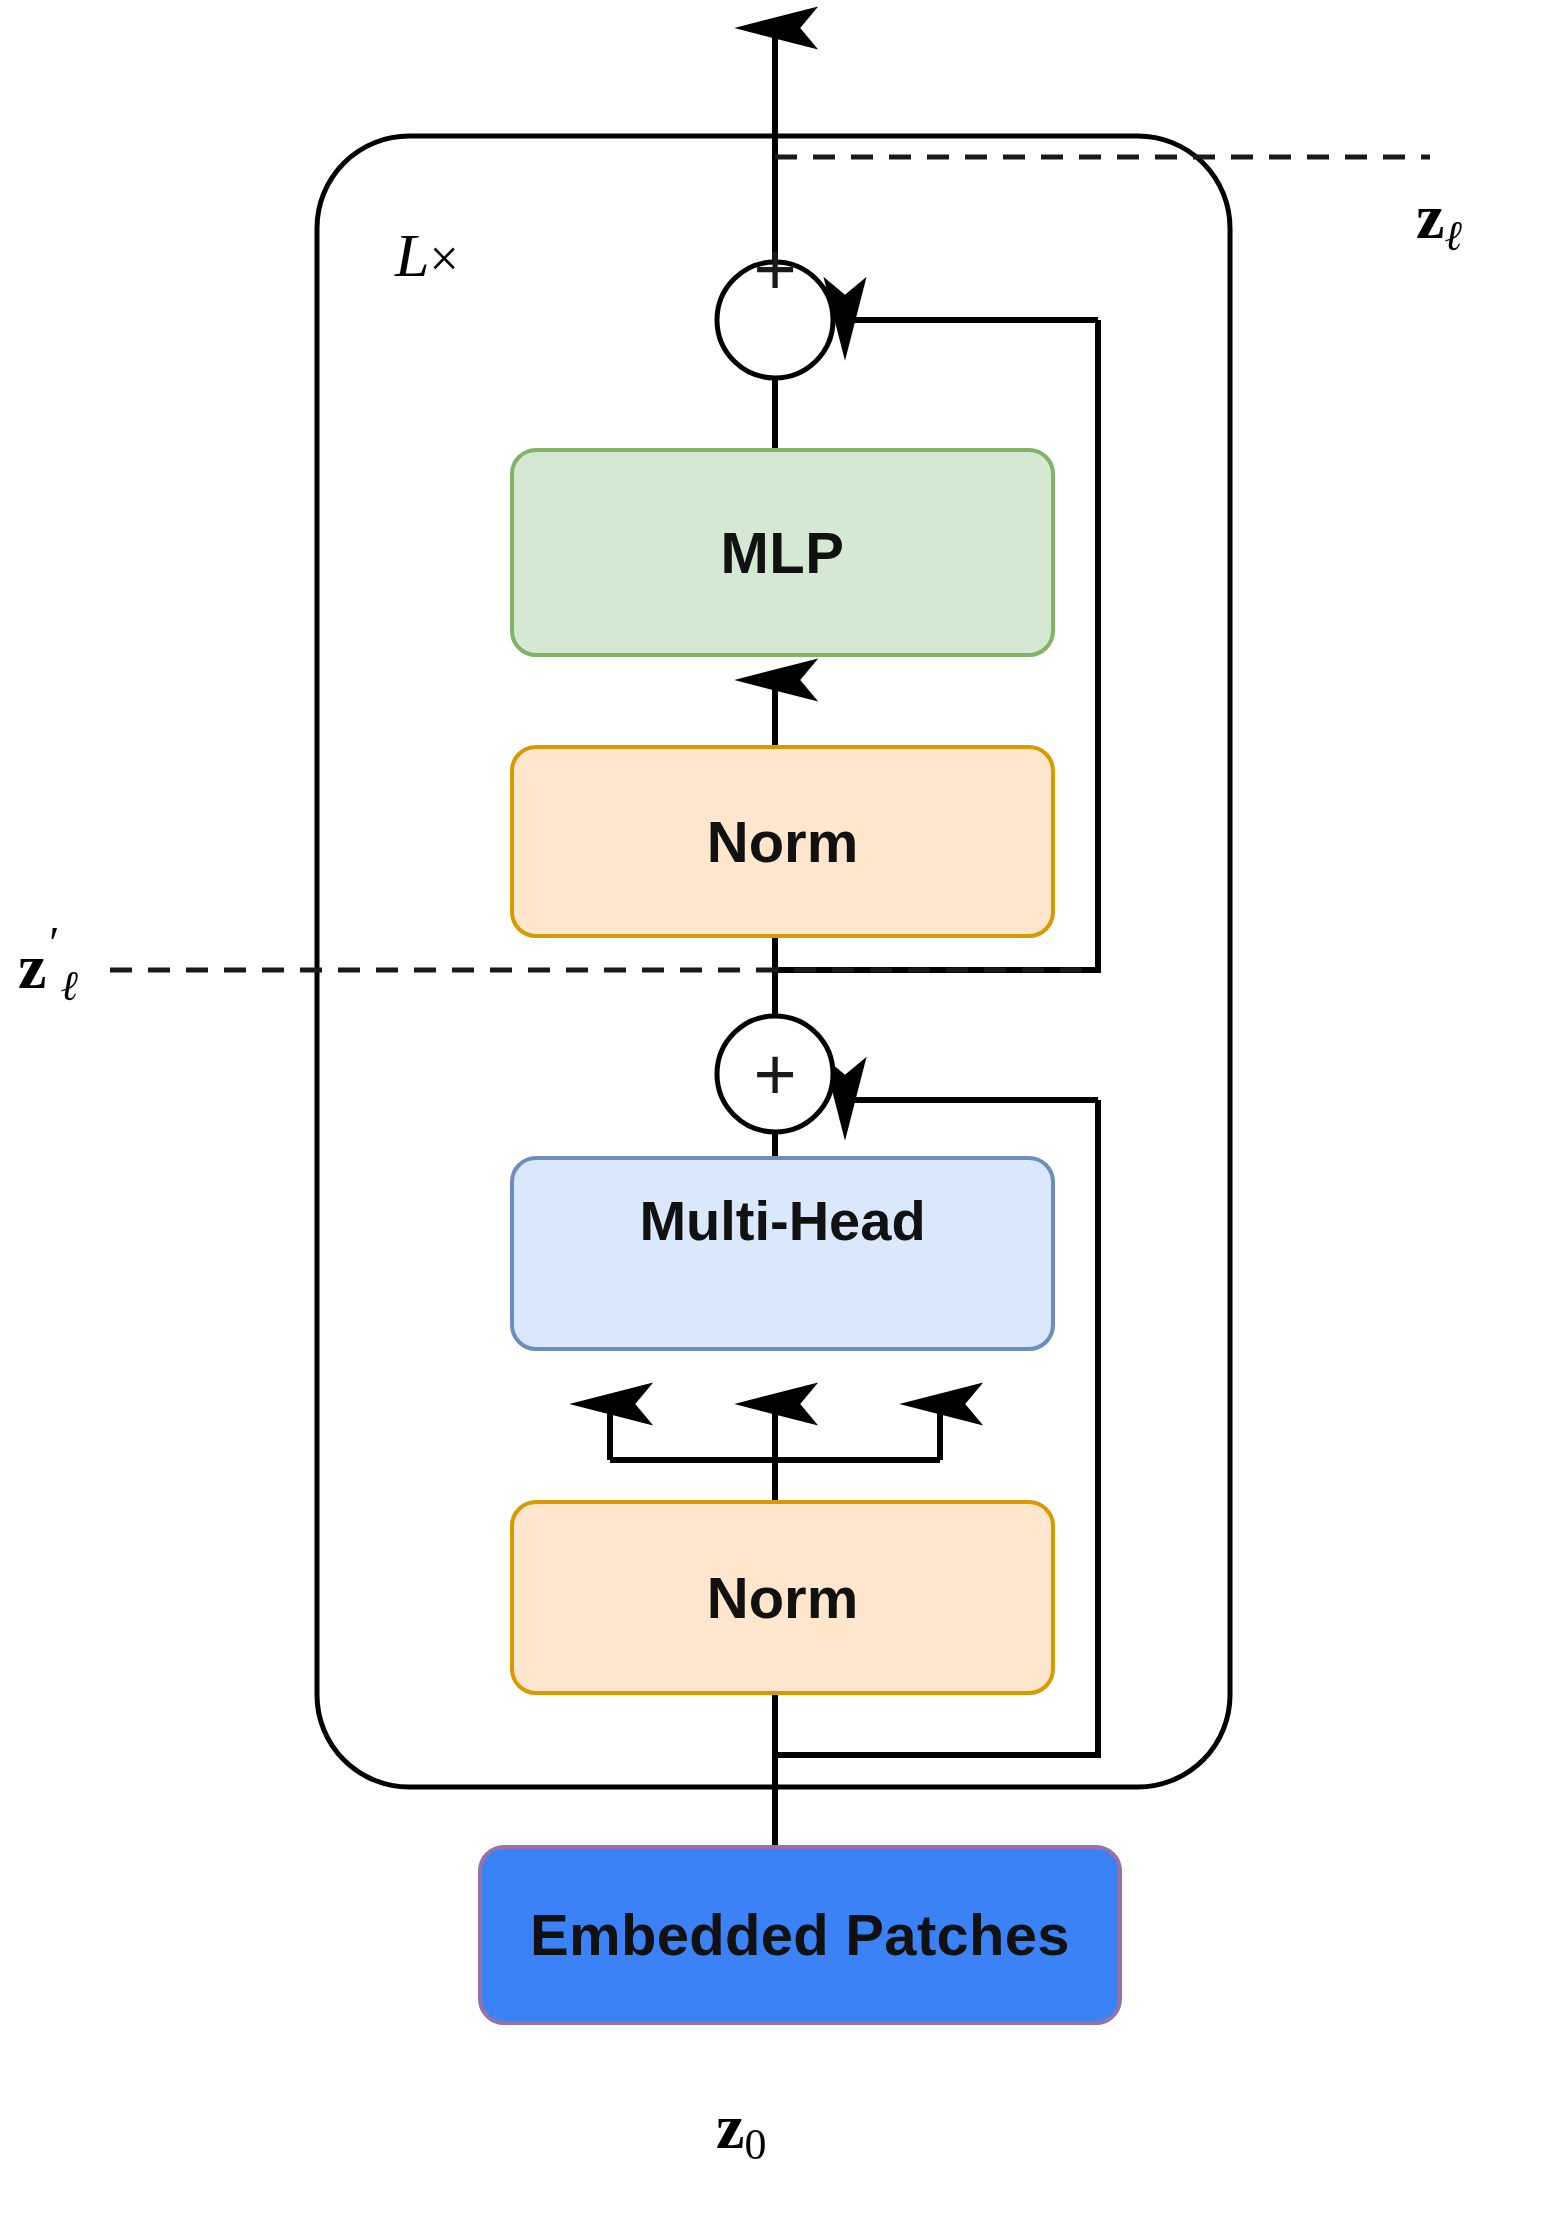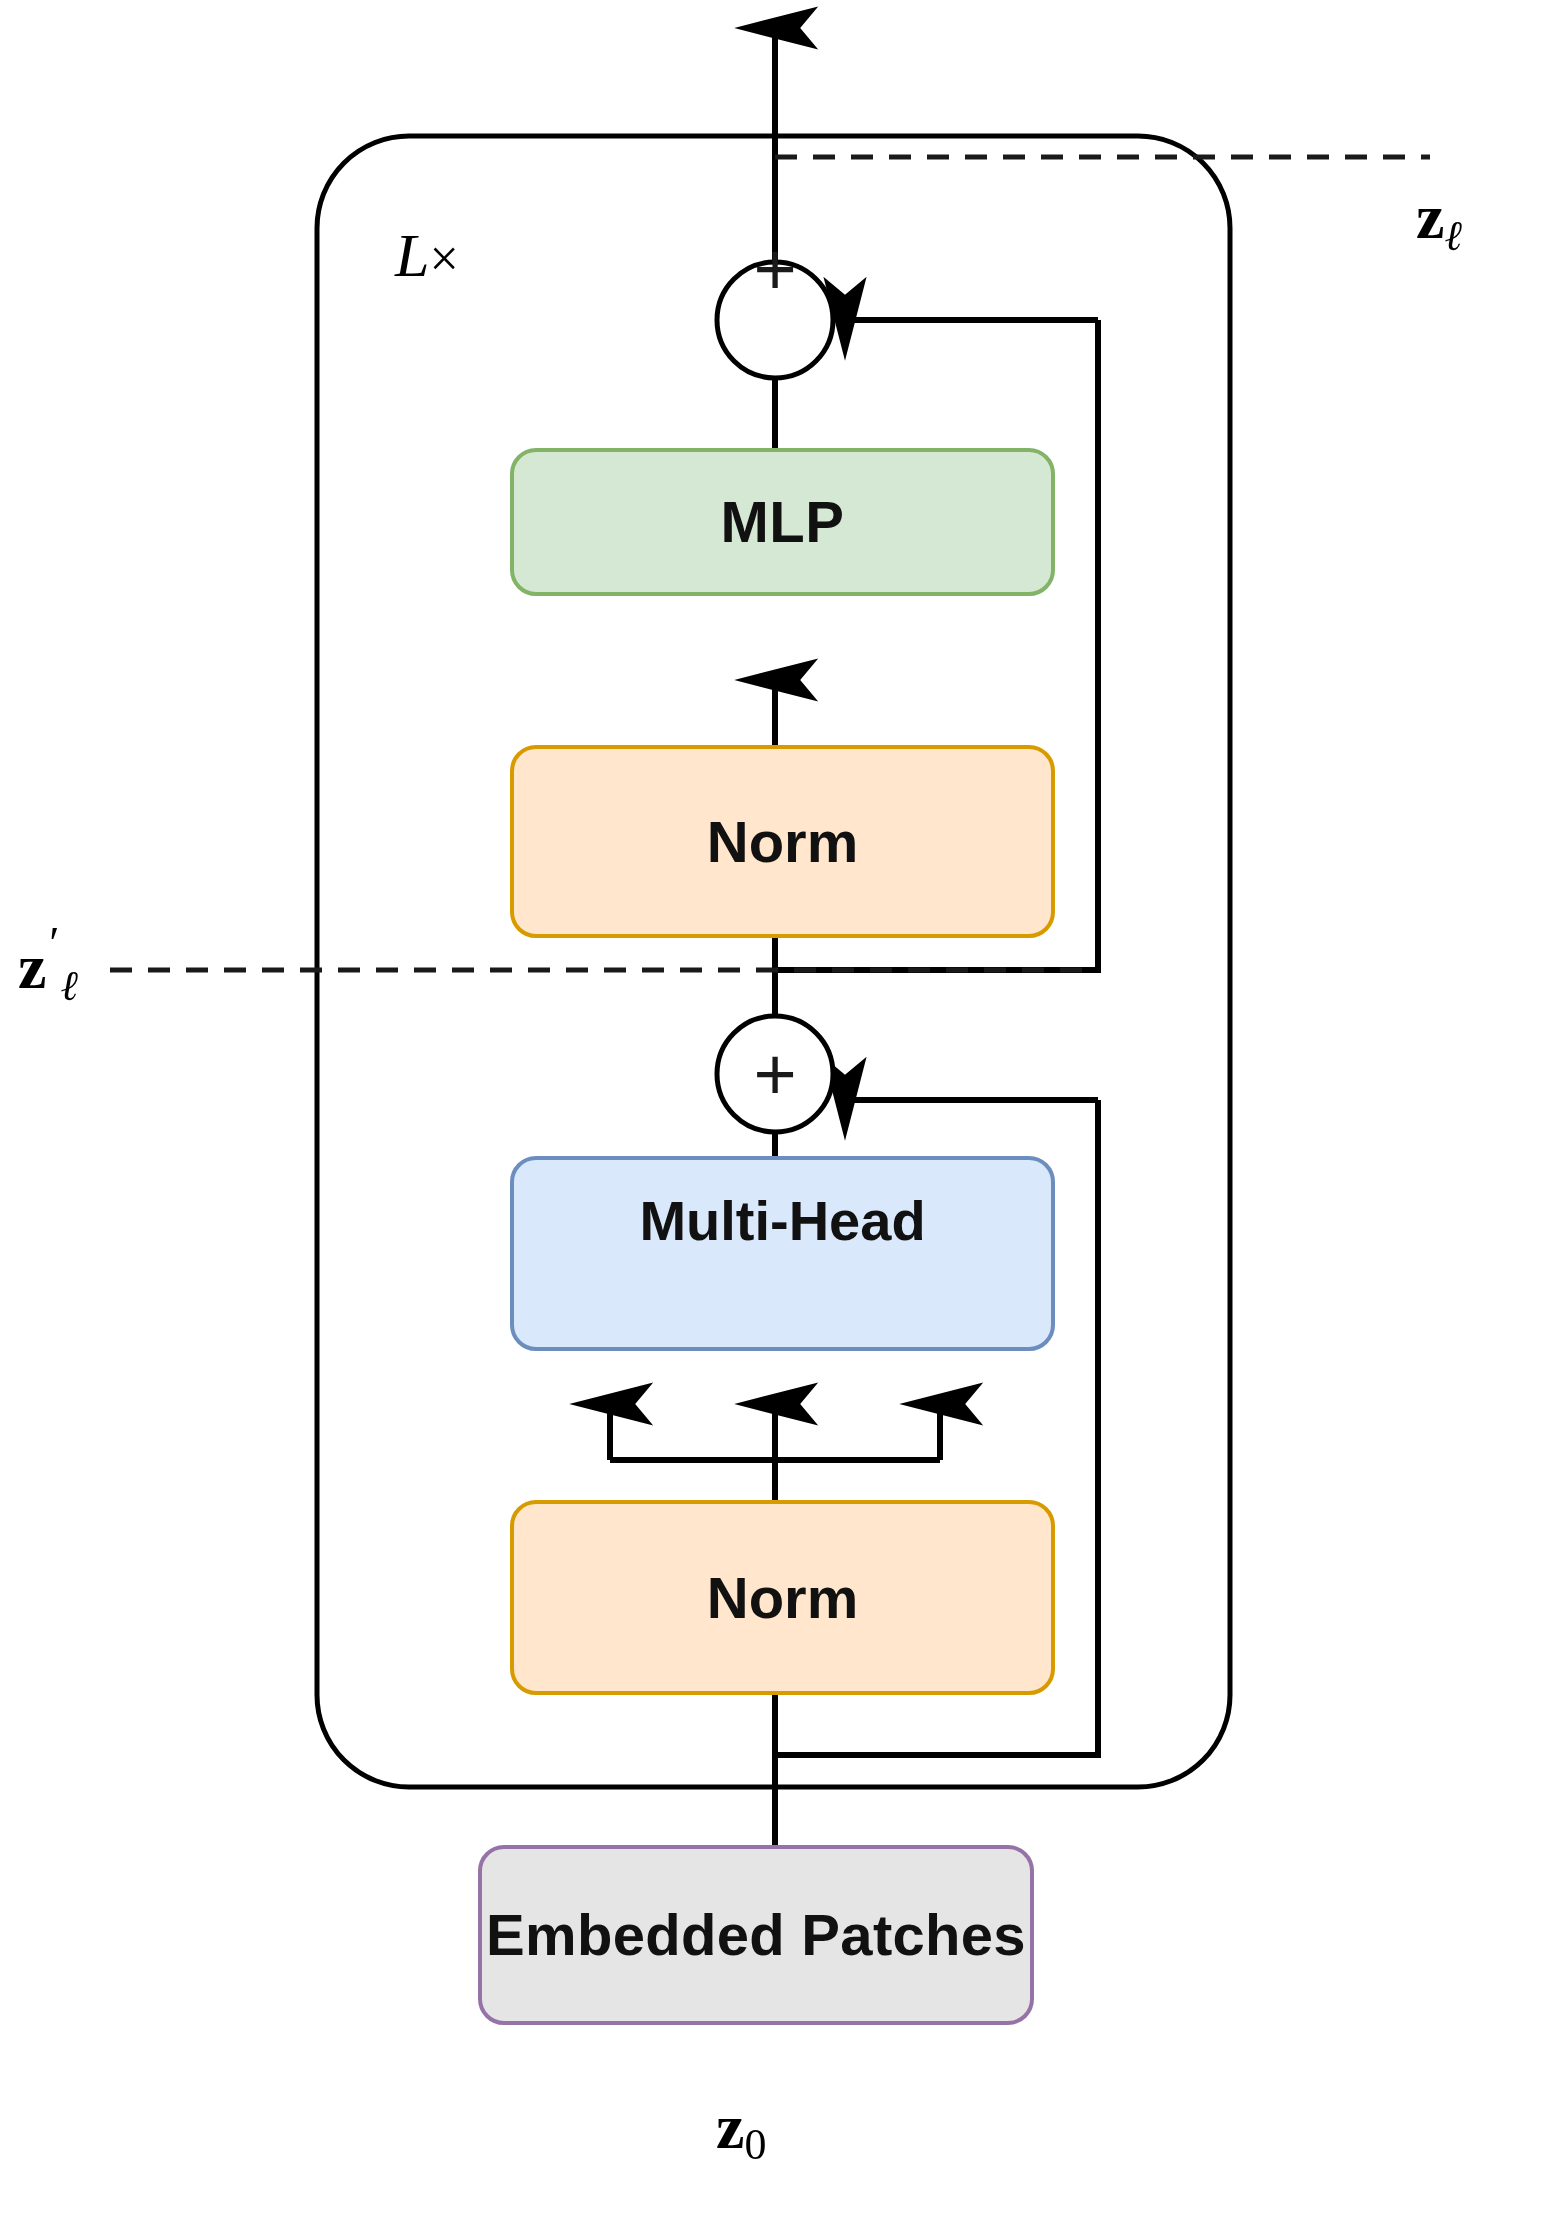--- a/index.html
+++ b/index.html
@@ -4,33 +4,33 @@
 <style>
   html,body{margin:0;padding:0;background:#ffffff;}
   body{font-family:"Liberation Sans",sans-serif;}
   #stage{position:relative;width:1547px;height:2229px;background:#ffffff;overflow:hidden;}
   #svgroot{position:absolute;left:0;top:0;width:1547px;height:2229px;}
 
   .blk{position:absolute;box-sizing:border-box;display:flex;align-items:center;justify-content:center;
        text-align:center;border-radius:26px;border-width:4px;border-style:solid;}
   .blk span{display:block;line-height:1.16;}
 
-  #box-mlp{left:510px;top:448px;width:545px;height:148px;background:#d5e8d4;border-color:#82b366;}
+  #box-mlp{left:510px;top:448px;width:545px;height:209px;background:#d5e8d4;border-color:#82b366;}
   #box-mlp span{font-size:58px;font-weight:bold;color:#111111;letter-spacing:.5px;}
 
   #box-norm-top{left:510px;top:745px;width:545px;height:193px;background:#ffe6cc;border-color:#d79b00;}
   #box-norm-top span{font-size:58px;font-weight:bold;color:#111111;}
 
   #box-mha{left:510px;top:1156px;width:545px;height:195px;background:#dae8fc;border-color:#6c8ebf;}
   #box-mha span{font-size:56px;font-weight:bold;color:#111111;}
 
   #box-norm-bottom{left:510px;top:1500px;width:545px;height:195px;background:#ffe6cc;border-color:#d79b00;}
   #box-norm-bottom span{font-size:58px;font-weight:bold;color:#111111;}
 
-  #box-embedded{left:478px;top:1845px;width:556px;height:180px;background:#e5e5e5;border-color:#9673a6;}
+  #box-embedded{left:478px;top:1845px;width:644px;height:180px;background:#3b82f6;border-color:#9673a6;}
   #box-embedded span{font-size:58px;font-weight:bold;color:#111111;letter-spacing:.3px;}
 
   .plusglyph{position:absolute;width:118px;height:118px;display:flex;align-items:center;justify-content:center;
              font-size:74px;font-weight:500;color:#1a1a1a;font-family:"Liberation Sans",sans-serif;}
   #plus-top-glyph{left:716px;top:210px;}
   #plus-bottom-glyph{left:716px;top:1015px;}
 
   .mathlabel{position:absolute;color:#000000;font-family:"Liberation Serif",serif;font-style:italic;white-space:nowrap;}
 
   #label-loop{left:395px;top:220px;font-size:62px;}

